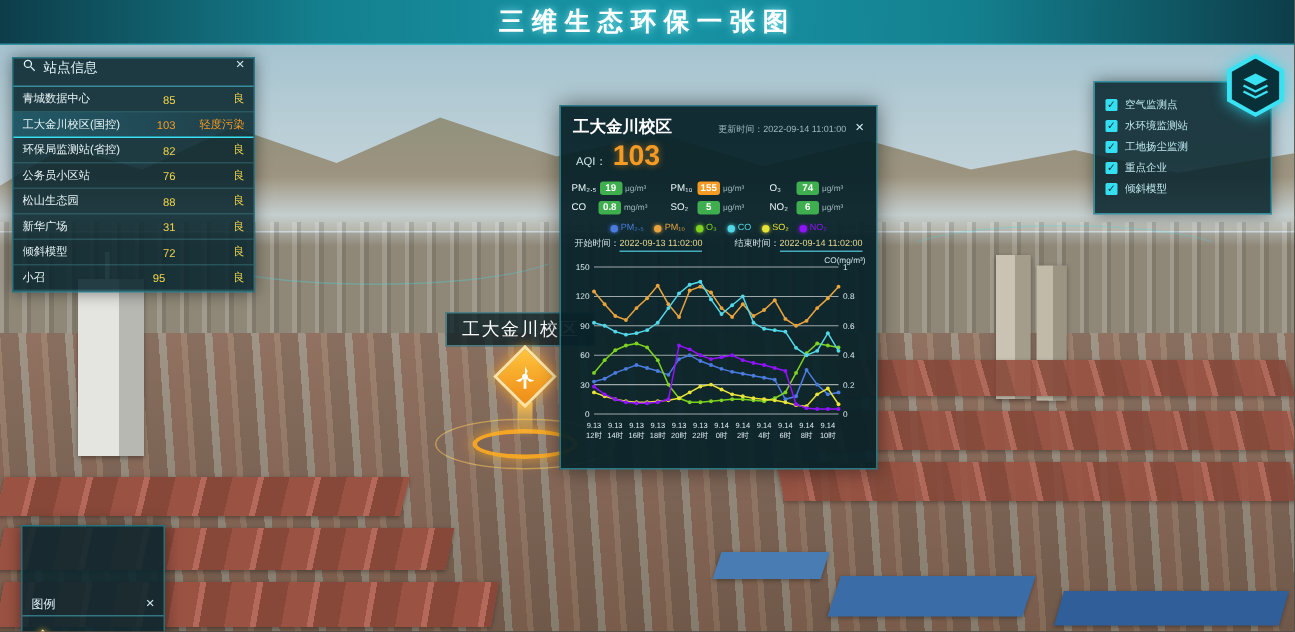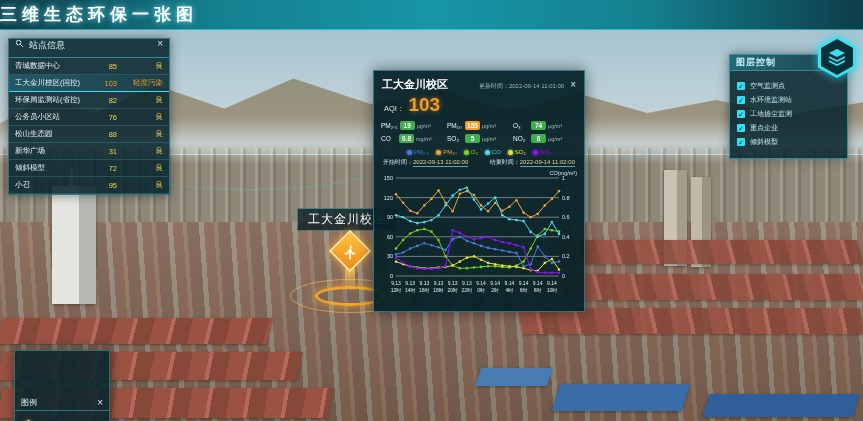--- a/index.html
+++ b/index.html
@@ -34,21 +34,21 @@
   .blue1{left:556px;top:384px;width:130px;height:27px;background:#3a6ca8;transform:skewX(-18deg);}
   .blue2{left:706px;top:394px;width:150px;height:23px;background:#2f5e98;transform:skewX(-16deg);}
   .blue3{left:478px;top:368px;width:72px;height:18px;background:#4a7cb4;transform:skewX(-18deg);}
   .wisp{border:1px solid rgba(70,220,230,.35);border-radius:50%;}
   .w1{left:120px;top:140px;width:260px;height:50px;border-color:rgba(70,220,230,0) rgba(70,220,230,0) rgba(70,220,230,.30) rgba(70,220,230,0);}
   .w2{left:600px;top:150px;width:220px;height:40px;border-color:rgba(70,220,230,.25) rgba(70,220,230,0) rgba(70,220,230,0) rgba(70,220,230,0);}
 
   
   #header{top:0;left:0;width:863px;height:30px;z-index:40;
     background:linear-gradient(90deg,#0d3d49 0%,#14808f 25%,#1795a6 50%,#14808f 75%,#0d3d49 100%);
-    border-bottom:1px solid rgba(90,230,245,.5);display:flex;align-items:center;}
+    border-bottom:1px solid rgba(90,230,245,.5);display:flex;align-items:center;justify-content:center;}
   #header .title{color:#fff;font-size:17px;font-weight:bold;letter-spacing:5px;text-shadow:0 0 6px rgba(140,245,255,.9);}
 
   
   .panel{background:rgba(9,38,46,.88);border:1px solid rgba(62,196,216,.45);box-shadow:0 0 10px rgba(0,0,0,.45);z-index:25;}
 
   
   #station-panel{left:8px;top:38px;width:162px;}
   .sp-header{display:flex;align-items:flex-start;height:19px;padding:0 6px;border-bottom:1px solid rgba(80,210,230,.55);color:#e2f6fa;font-size:9px;}
   .sp-header .mag{margin-right:5px;display:flex;}
   .close-x{margin-left:auto;color:#cfe9ee;font-size:10px;line-height:10px;cursor:pointer;}
@@ -200,21 +200,21 @@
           <span class="aq" style="color: rgb(240, 213, 74);">31</span>
           <span class="lv" style="color: rgb(240, 213, 74);">良</span>
         </div>
         <div class="s-row">
           <span class="nm">倾斜模型</span>
           <span class="aq" style="color: rgb(240, 213, 74);">72</span>
           <span class="lv" style="color: rgb(240, 213, 74);">良</span>
         </div>
         <div class="s-row">
           <span class="nm">小召</span>
-          <span class="aq" style="color: rgb(240, 213, 74);">95</span>
+          <span class="aq" style="color: rgb(240, 213, 74); text-align: center;">95</span>
           <span class="lv" style="color: rgb(240, 213, 74);">良</span>
         </div>
       </div>
   </div>
 
   <div class="abs" id="popup">
     <div class="pp-header">
       <span class="pp-title">工大金川校区</span>
       <span class="pp-updated">更新时间：2022-09-14 11:01:00</span>
       <span class="pp-close">×</span>
@@ -476,29 +476,20 @@
           <circle cx="144.6" cy="79.3" r="1.3" fill="#9013fe"></circle>
           <circle cx="151.7" cy="101.5" r="1.3" fill="#9013fe"></circle>
           <circle cx="158.7" cy="104.1" r="1.3" fill="#9013fe"></circle>
           <circle cx="165.8" cy="104.7" r="1.3" fill="#9013fe"></circle>
           <circle cx="172.9" cy="104.7" r="1.3" fill="#9013fe"></circle>
           <circle cx="180.0" cy="104.7" r="1.3" fill="#9013fe"></circle>
         </svg></div>
   </div>
 
   <div class="abs panel" id="layer-panel">
-    <div class="lp-bar">
-      <span class="lp-title">图层控制</span>
-      <span class="lp-stripes">
-          <i></i>
-          <i></i>
-          <i></i>
-          <i></i>
-        </span>
-    </div>
     <div class="lp-items" id="layer-items">
         <div class="lp-item">
           <span class="cbox">✓</span>
           <span class="lp-label">空气监测点</span>
         </div>
         <div class="lp-item">
           <span class="cbox">✓</span>
           <span class="lp-label">水环境监测站</span>
         </div>
         <div class="lp-item">

